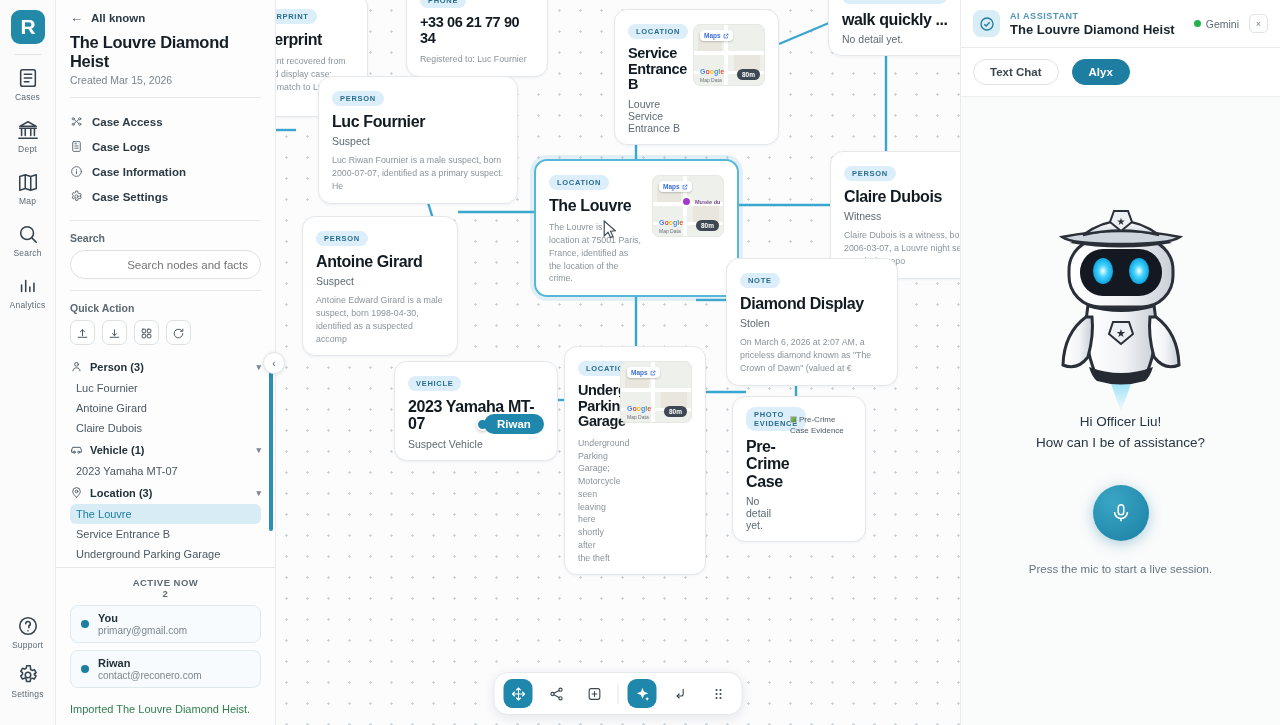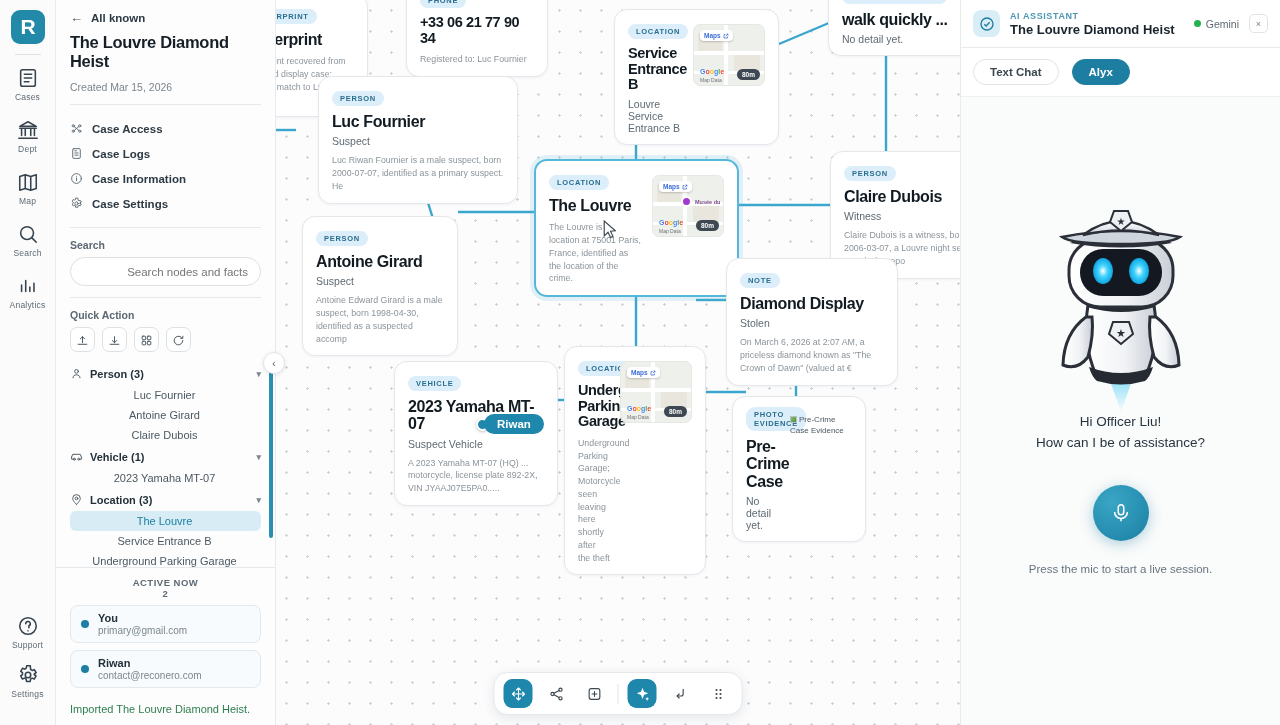--- a/index.html
+++ b/index.html
@@ -40,21 +40,21 @@
     border-right: 1px solid #e8eaec; flex: none;
     display: flex; flex-direction: column; position: relative;
   }
   .panel-top { padding: 10px 14px 0; }
   .allcases {
     display: flex; align-items: center; gap: 8px; font-size: 11.5px;
     font-weight: bold; color: #2c3a45; cursor: pointer; margin-bottom: 8px;
   }
   .allcases .arrow { font-size: 13px; color: #46525c; font-weight: normal; }
   .case-title { font-size: 16.5px; font-weight: bold; letter-spacing: -.3px; color: #161f27; }
-  .case-sub { font-size: 10.5px; color: #7b858d; margin-top: 10px; }
+  .case-sub { font-size: 10.5px; color: #7b858d; margin-top: 3px; }
   .hr { height: 1px; background: #e6e9eb; margin: 11px 0; }
   .menu-item {
     display: flex; align-items: center; gap: 9px; padding: 6px 0;
     font-size: 11.5px; font-weight: bold; color: #2d3a44; cursor: pointer;
   }
   .menu-item .ico { width: 13px; height: 13px; color: #59656f; flex: none; }
   .sec-label { font-size: 10.5px; color: #5c6872; font-weight: bold; margin: 2px 0 6px; }
   .search-box {
     width: 100%; height: 29px; border: 1px solid #dde1e4; border-radius: 15px;
     background: #fff; padding: 0 12px; font-size: 11.5px; color: #8c959c;
@@ -62,21 +62,21 @@
   }
   .qa-row { display: flex; gap: 7px; margin-top: 4px; }
   .qa-btn {
     width: 25px; height: 25px; border: 1px solid #dde1e4; border-radius: 7px;
     background: #fff; display: flex; align-items: center; justify-content: center;
     cursor: pointer; color: #3f4c56;
   }
   .qa-btn .ico { width: 13px; height: 13px; }
 
   
-  .tree { flex: 1; overflow: hidden; padding: 10px 14px 0; position: relative; text-align: center; }
+  .tree { flex: 1; overflow: hidden; padding: 10px 14px 0; position: relative; }
   .grp {
     display: flex; align-items: center; gap: 7px; font-size: 11px; font-weight: bold;
     color: #23313b; padding: 5px 0 5px 0; cursor: pointer;
   }
   .grp .ico { width: 13px; height: 13px; color: #46525c; flex: none; }
   .grp .chev { margin-left: auto; font-size: 9px; color: #7d868e; }
   .leaf {
     font-size: 11px; color: #4b5862; padding: 4px 8px 4px 6px; border-radius: 6px;
     cursor: pointer; white-space: nowrap; overflow: hidden; text-overflow: ellipsis;
   }
@@ -490,21 +490,21 @@
                   <path d="M14 4h6v6M20 4l-9 9M18 14v6H4V6h6"></path>
                 </svg></div>
               <div class="gmark"><i style="color:#4285f4">G</i><i style="color:#ea4335">o</i><i style="color:#fbbc05">o</i><i style="color:#4285f4">g</i><i style="color:#34a853">l</i><i style="color:#ea4335">e</i></div>
               <div class="mapdata">Map Data</div>
               <div class="scalebadge">80m</div>
             </div>
           </div>
         </div>
         <div class="node" style="left:26px;top:216px;width:156px;min-height:82px"><span class="chip">PERSON</span><div class="n-title">Antoine Girard</div><div class="n-sub">Suspect</div><div class="n-desc">Antoine Edward Girard is a male suspect, born 1998-04-30, identified as a suspected accomp</div></div>
         <div class="node" style="left:450px;top:258px;width:172px;min-height:90px"><span class="chip">NOTE</span><div class="n-title">Diamond Display</div><div class="n-sub">Stolen</div><div class="n-desc">On March 6, 2026 at 2:07 AM, a priceless diamond known as "The Crown of Dawn" (valued at €</div></div>
-        <div class="node" style="left:118px;top:361px;width:164px;min-height:78px"><span class="chip">VEHICLE</span><div class="n-title">2023 Yamaha MT-07</div><div class="n-sub">Suspect Vehicle</div><div class="n-desc">A 2023 Yamaha MT-07 (HQ) ... motorcycle, license plate 892-2X, VIN JYAAJ07E5PA0.....</div></div>
+        <div class="node" style="left:118px;top:361px;width:164px;min-height:78px"><span class="chip">VEHICLE</span><div class="n-title">2023 Yamaha MT-07</div><div class="n-sub">Suspect Vehicle</div></div>
         <div class="node" style="left:288px;top:346px;width:142px;min-height:92px">
           <div class="n-body">
             <div class="n-left"><span class="chip">LOCATION</span><div class="n-title sm">Underground Parking Garage</div><div class="n-desc">Underground Parking Garage; Motorcycle seen leaving here shortly after the theft</div></div>
             <div class="mapthumb">
               <div class="blk" style="left:4px;top:8px;width:24px;height:18px"></div>
               <div class="blk" style="left:40px;top:30px;width:26px;height:20px"></div>
               <div class="road" style="left:0;top:26px;width:72px;height:4px"></div>
               <div class="road" style="left:30px;top:0;width:4px;height:62px"></div>
               <div class="road" style="left:0;top:46px;width:72px;height:3px"></div>
               <div class="mapbtn">Maps <svg width="6" height="6" viewBox="0 0 24 24" fill="none" stroke="#3d6fd8" stroke-width="3">

